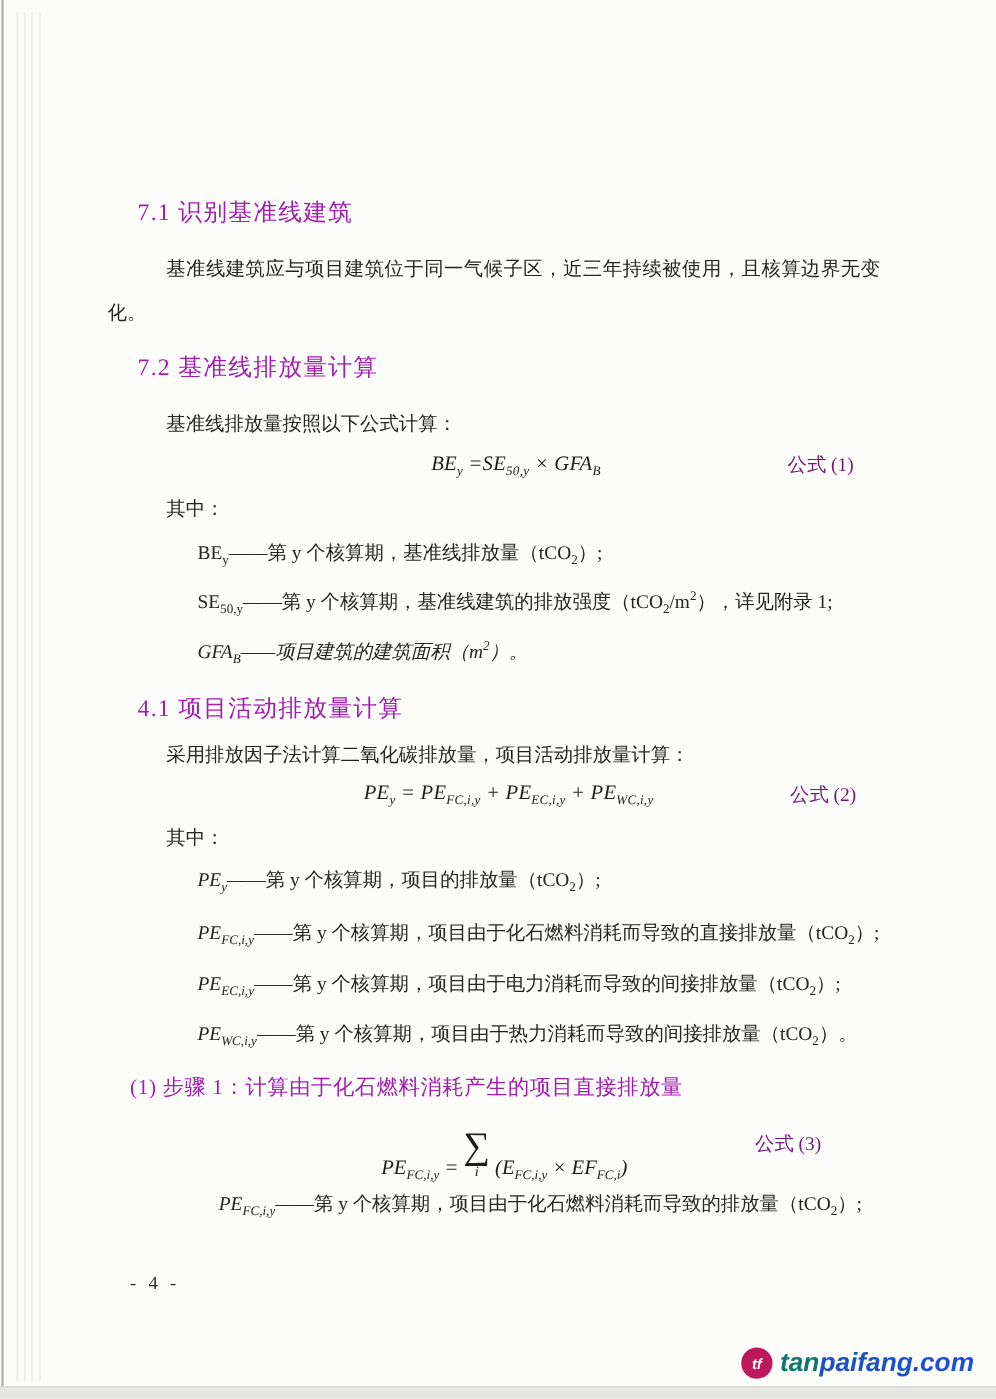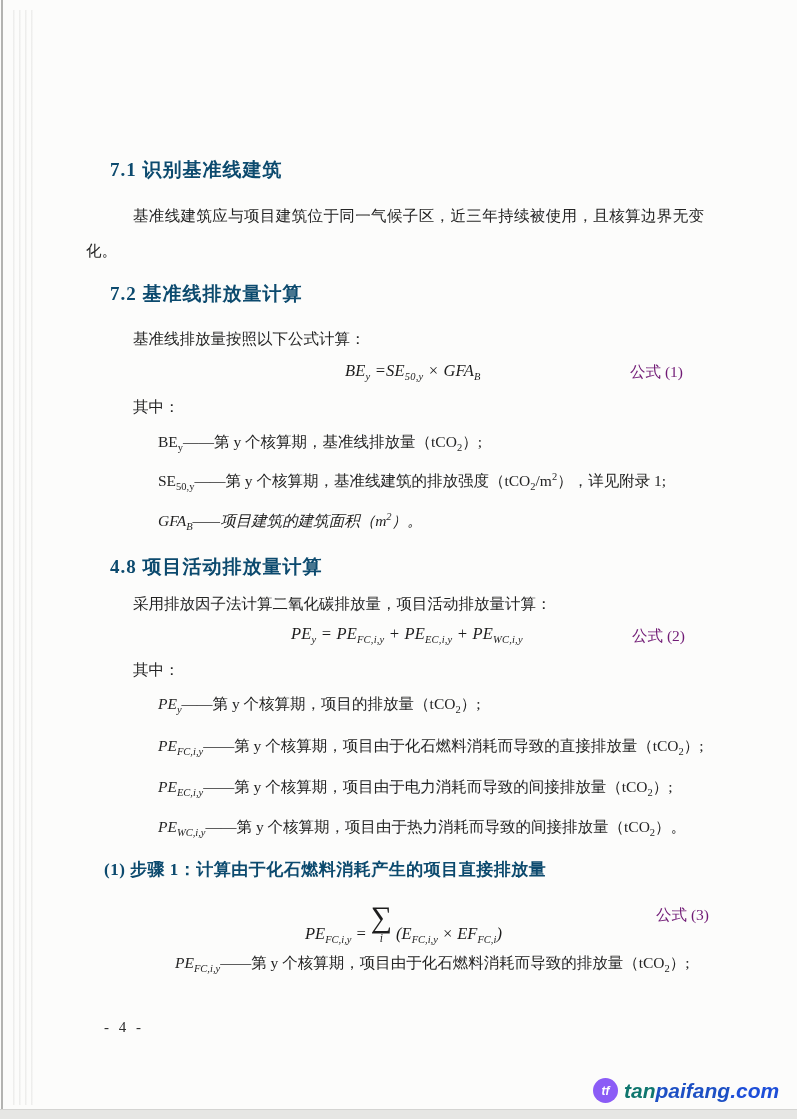--- a/index.html
+++ b/index.html
@@ -20,22 +20,22 @@
     position:absolute;left:13px;top:10px;bottom:14px;width:22px;
     background:repeating-linear-gradient(90deg,
       rgba(110,110,105,0.10) 0px,rgba(110,110,105,0.10) 1px,
       rgba(0,0,0,0) 2px,rgba(0,0,0,0) 6px);
   }
   .bottom-band{
     position:absolute;left:0;right:0;bottom:0;height:9px;
     background:#e6e6e4;border-top:1px solid #d4d4d2;
   }
   .h{
-    position:absolute;color:#0c4a6e;
-    font-weight:700;font-size:19px;letter-spacing:1px;white-space:nowrap;
+    position:absolute;color:#a21caf;
+    font-weight:400;font-size:19px;letter-spacing:1px;white-space:nowrap;
   }
   .t{
     position:absolute;color:#242424;font-size:15.5px;white-space:nowrap;
   }
   .para{
     position:absolute;color:#242424;font-size:15.5px;line-height:35px;
     width:618px;text-indent:47px;text-align:justify;white-space:normal;
   }
   .def{position:absolute;color:#242424;font-size:15.5px;white-space:nowrap;}
   .formula{
@@ -87,45 +87,45 @@
 
   <div class="h" style="left:110px;top:281px;">7.2 基准线排放量计算</div>
   <div class="t" style="left:133px;top:329px;">基准线排放量按照以下公式计算：</div>
   <div class="formula" style="left:345px;top:361px;"><i>BE<sub>y</sub> =SE<sub>50,y</sub> × GFA<sub>B</sub></i></div>
   <div class="f-label" style="left:630px;top:362px;">公式 (1)</div>
   <div class="t" style="left:133px;top:397px;">其中：</div>
   <div class="def" style="left:158px;top:432px;">BE<sub>y</sub>——第 y 个核算期，基准线排放量（tCO<sub>2</sub>）;</div>
   <div class="def" style="left:158px;top:471px;">SE<sub>50,y</sub>——第 y 个核算期，基准线建筑的排放强度（tCO<sub>2</sub>/m<sup>2</sup>），详见附录 1;</div>
   <div class="def" style="left:158px;top:511px;font-style:italic;">GFA<sub>B</sub>——项目建筑的建筑面积（m<sup>2</sup>）。</div>
 
-  <div class="h" style="left:110px;top:554px;">4.8 项目活动排放量计算</div>
+  <div class="h" style="left:110px;top:554px;">4.1 项目活动排放量计算</div>
   <div class="t" style="left:133px;top:594px;">采用排放因子法计算二氧化碳排放量，项目活动排放量计算：</div>
   <div class="formula" style="left:291px;top:624px;"><i>PE<sub>y</sub> = PE<sub>FC,i,y</sub> + PE<sub>EC,i,y</sub> + PE<sub>WC,i,y</sub></i></div>
   <div class="f-label" style="left:632px;top:626px;">公式 (2)</div>
   <div class="t" style="left:133px;top:660px;">其中：</div>
   <div class="def" style="left:158px;top:694px;text-align:right;"><i>PE<sub>y</sub></i>——第 y 个核算期，项目的排放量（tCO<sub>2</sub>）;</div>
   <div class="def" style="left:158px;top:736px;"><i>PE<sub>FC,i,y</sub></i>——第 y 个核算期，项目由于化石燃料消耗而导致的直接排放量（tCO<sub>2</sub>）;</div>
   <div class="def" style="left:158px;top:777px;"><i>PE<sub>EC,i,y</sub></i>——第 y 个核算期，项目由于电力消耗而导致的间接排放量（tCO<sub>2</sub>）;</div>
   <div class="def" style="left:158px;top:817px;"><i>PE<sub>WC,i,y</sub></i>——第 y 个核算期，项目由于热力消耗而导致的间接排放量（tCO<sub>2</sub>）。</div>
 
   <div class="h" style="left:104px;top:858px;font-size:17px;letter-spacing:.5px;">(1) 步骤 1：计算由于化石燃料消耗产生的项目直接排放量</div>
   <div class="f3-row" style="left:305px;top:888px;">
     <span><i>PE<sub>FC,i,y</sub></i> =</span>
     <span class="sum-stack">
       <span class="sum-sigma">∑</span>
       <span class="sum-under">i</span>
     </span>
     <span><i>(E<sub>FC,i,y</sub> × EF<sub>FC,i</sub>)</i></span>
   </div>
-  <div class="f-label" style="left:656px;top:905px;">公式 (3)</div>
+  <div class="f-label" style="left:604px;top:905px;">公式 (3)</div>
   <div class="def" style="left:175px;top:953px;"><i>PE<sub>FC,i,y</sub></i>——第 y 个核算期，项目由于化石燃料消耗而导致的排放量（tCO<sub>2</sub>）;</div>
 
   <div class="page-num" style="left:104px;top:1019px;">- 4 -</div>
 
   <div class="watermark" style="left:593px;top:1078px;">
-    <span class="wm-icon" style="background-color: #8b5cf6;">tf</span>
+    <span class="wm-icon" style="background-color: #be185d;">tf</span>
     <span class="wm-text">
       <span style="color: #0f766e;">tan</span><span style="color: rgb(29, 80, 196);">paifang</span><span style="color: #1d4ed8;">.com</span>
     </span>
   </div>
 
   <div class="bottom-band"></div>
 </div>
 
 </body></html>

